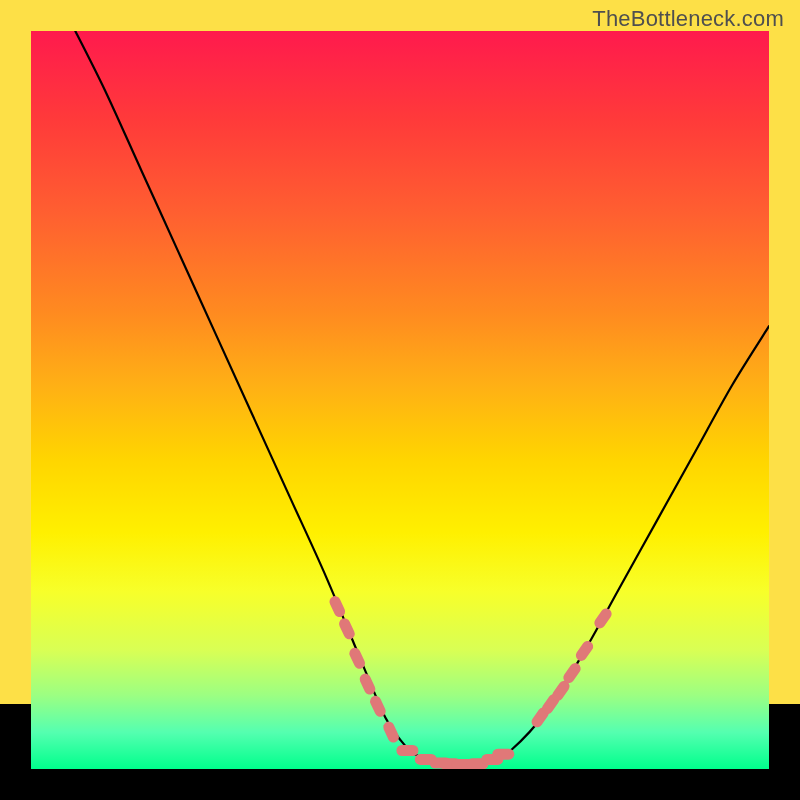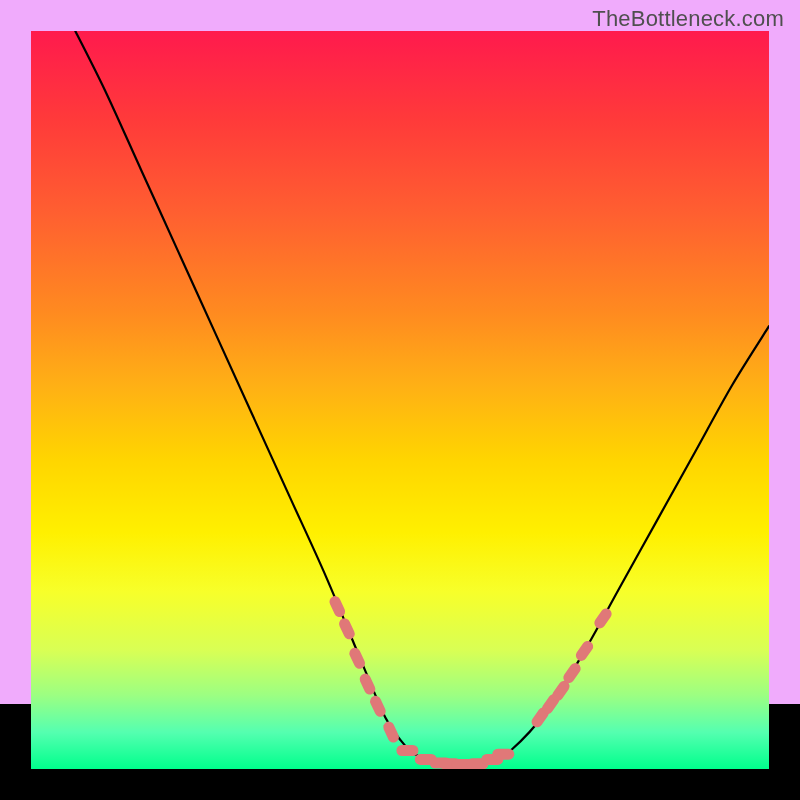--- a/index.html
+++ b/index.html
@@ -10,21 +10,21 @@
     background: #000;
     overflow: hidden;
     font-family: Arial, Helvetica, sans-serif;
   }
   .frame {
     position: absolute;
     left: 0;
     top: 0;
     width: 800px;
     height: 704px;
-    background: #f0abfc;
+    background: #fde047;
   }
   .plot {
     position: absolute;
     left: 31px;
     top: 31px;
     width: 738px;
     height: 738px;
     background: linear-gradient(
       to bottom,
       #ff1a4d 0%,

